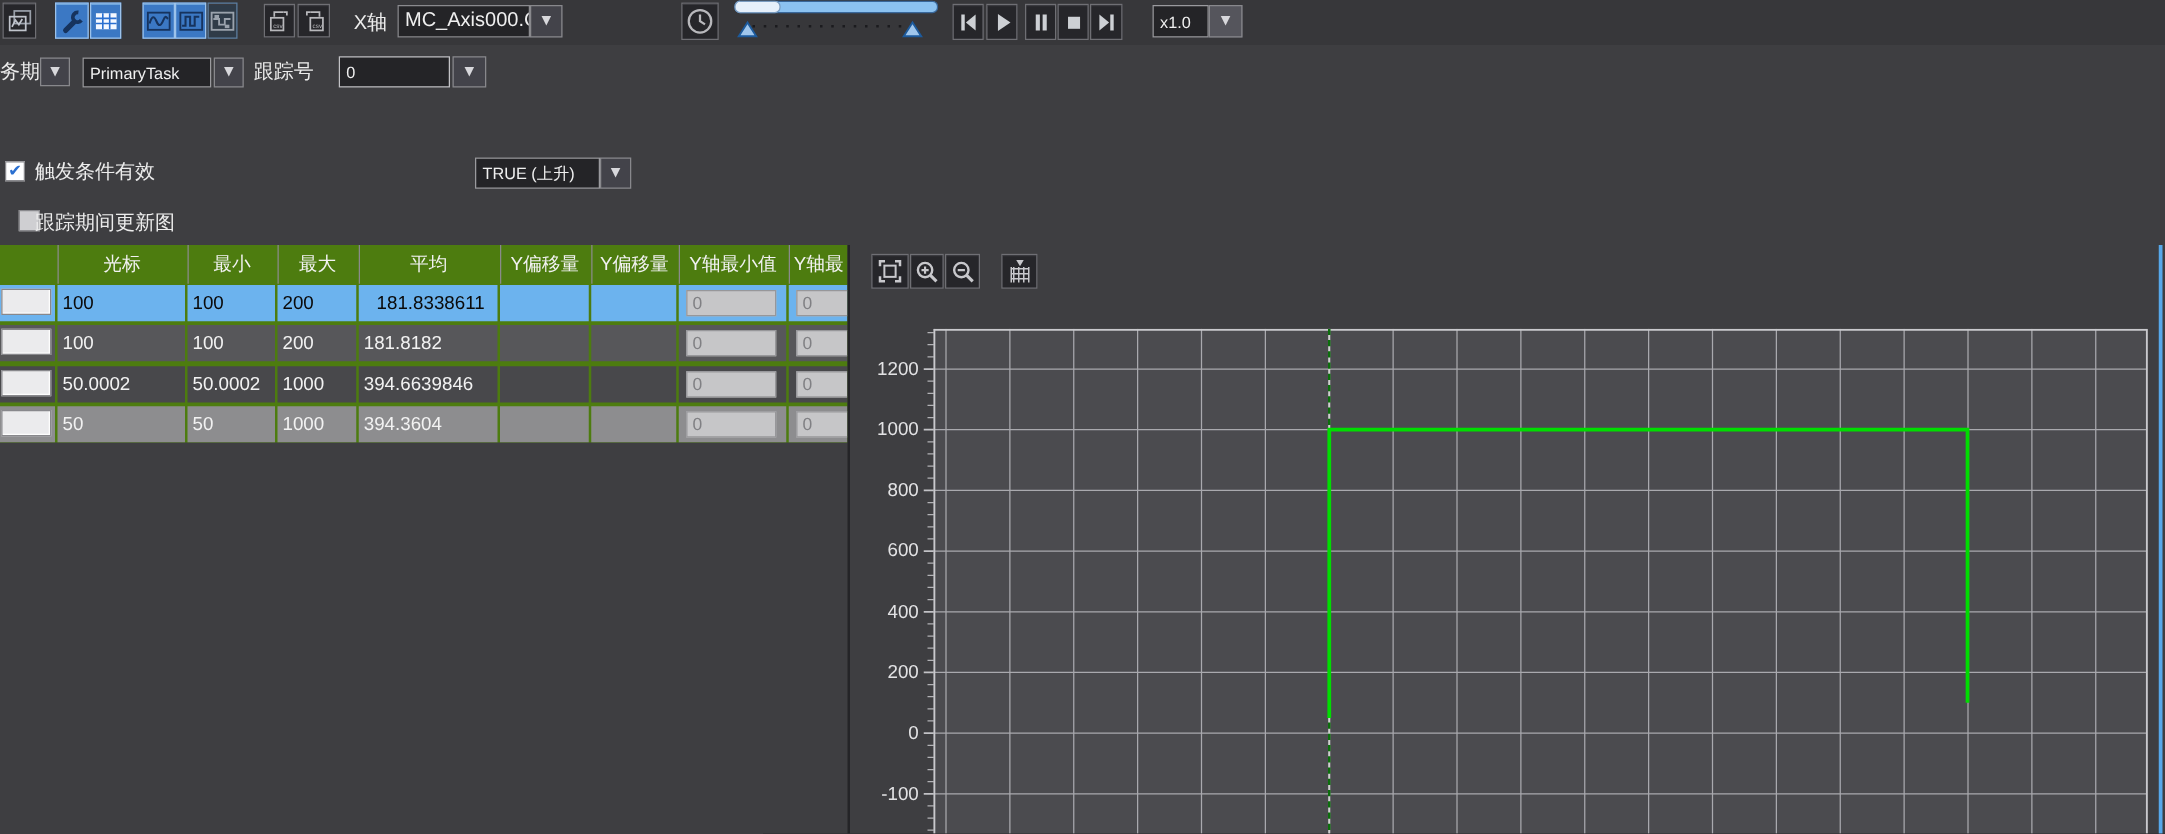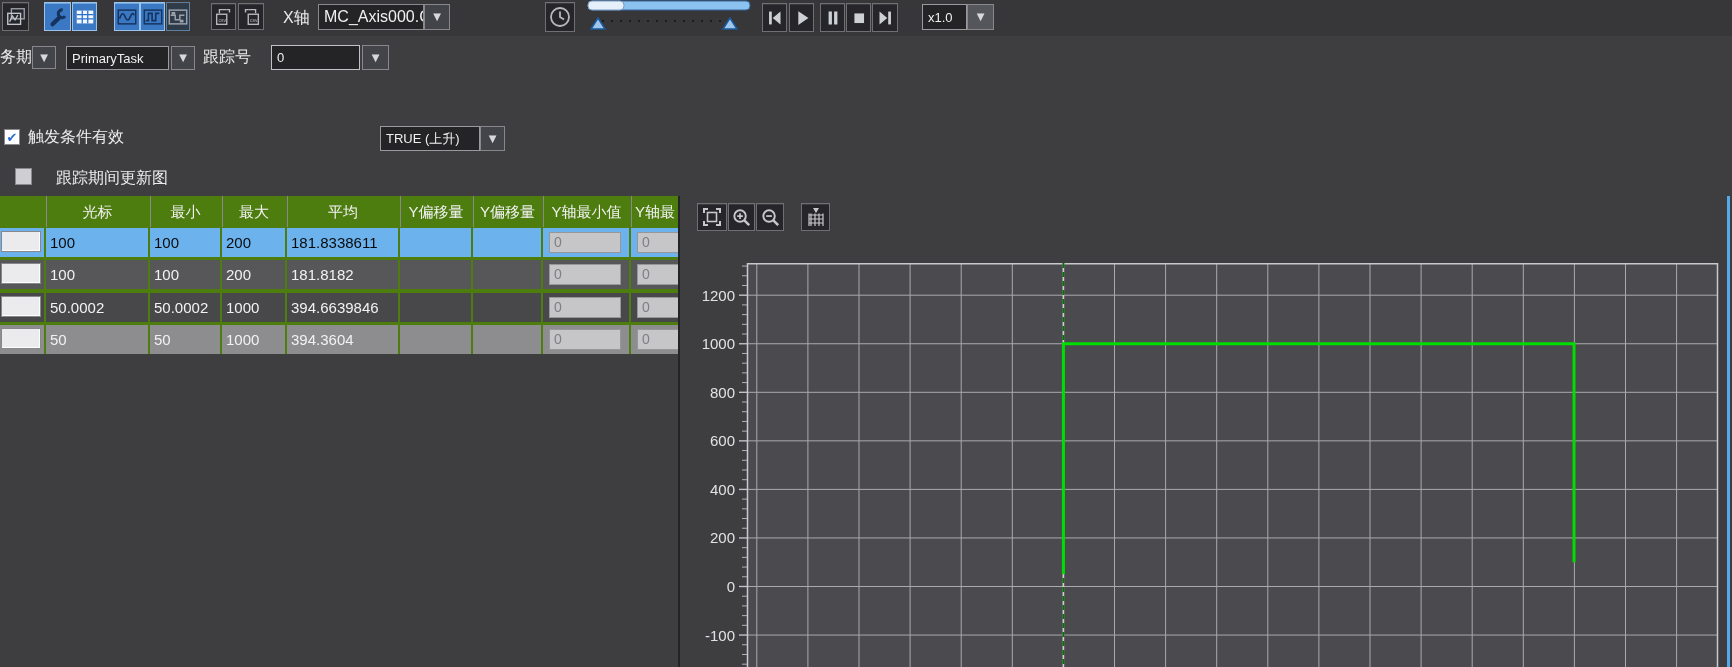--- a/index.html
+++ b/index.html
@@ -205,39 +205,39 @@
     </div>
 
   <div class="checkbox" style="left:4px;top:129px;">✔</div>
   <div class="lbl" style="left:28px;top:127px;">触发条件有效</div>
   <div class="combo" style="left:380px;top:126px;width:100px;height:25px;border-color:#9a9a9e;">TRUE (上升)</div>
   <div class="dropbtn" style="left:480px;top:126px;width:25px;height:25px;">
       <span class="arrow">▼</span>
     </div>
 
   <div class="checkbox off" style="left:15px;top:168px;width:17px;height:17px;"></div>
-  <div class="lbl" style="left:56px;top:168px;">跟踪期间更新图</div>
+  <div class="lbl" style="left:28px;top:168px;">跟踪期间更新图</div>
 
   <div class="abs tablewrap" id="traceTable">
       <div class="hcell" style="left: 46px; width: 102px;">光标</div>
       <div class="hcell" style="left: 150px; width: 70px;">最小</div>
       <div class="hcell" style="left: 222px; width: 63px;">最大</div>
       <div class="hcell" style="left: 287px; width: 111px;">平均</div>
       <div class="hcell" style="left: 400px; width: 71px;">Y偏移量</div>
       <div class="hcell" style="left: 473px; width: 68px;">Y偏移量</div>
       <div class="hcell" style="left: 543px; width: 86px;">Y轴最小值</div>
       <div class="hcell" style="left: 631px; width: 47px;">Y轴最</div>
       <div class="trow" style="top: 32px;">
         <div class="tcell" style="left: 0px; width: 44px; background: rgb(108, 179, 238); color: rgb(10, 10, 10);">
           <div class="swatchbox"></div>
         </div>
         <div class="tcell" style="left: 46px; width: 102px; background: rgb(108, 179, 238); color: rgb(10, 10, 10);">100</div>
         <div class="tcell" style="left: 150px; width: 70px; background: rgb(108, 179, 238); color: rgb(10, 10, 10);">100</div>
         <div class="tcell" style="left: 222px; width: 63px; background: rgb(108, 179, 238); color: rgb(10, 10, 10);">200</div>
-        <div class="tcell" style="left: 287px; width: 111px; background: rgb(108, 179, 238); color: rgb(10, 10, 10);">181.8338611</div>
+        <div class="tcell" style="left: 287px; width: 111px; background: rgb(108, 179, 238); color: rgb(10, 10, 10); text-align: center;">181.8338611</div>
         <div class="tcell" style="left: 400px; width: 71px; background: rgb(108, 179, 238); color: rgb(10, 10, 10);"></div>
         <div class="tcell" style="left: 473px; width: 68px; background: rgb(108, 179, 238); color: rgb(10, 10, 10);"></div>
         <div class="tcell" style="left: 543px; width: 86px; background: rgb(108, 179, 238); color: rgb(10, 10, 10);">
           <div class="zerobox" style="left: 6px; width: 72px;">0</div>
         </div>
         <div class="tcell" style="left: 631px; width: 47px; background: rgb(108, 179, 238); color: rgb(10, 10, 10);">
           <div class="zerobox" style="left: 6px; width: 66px;">0</div>
         </div>
       </div>
       <div class="trow" style="top: 64.3px;">

